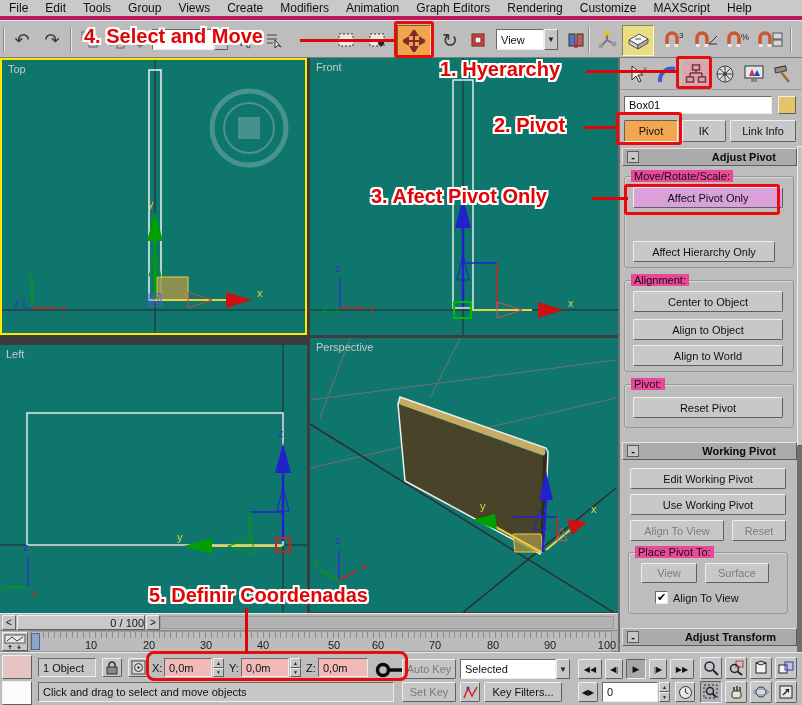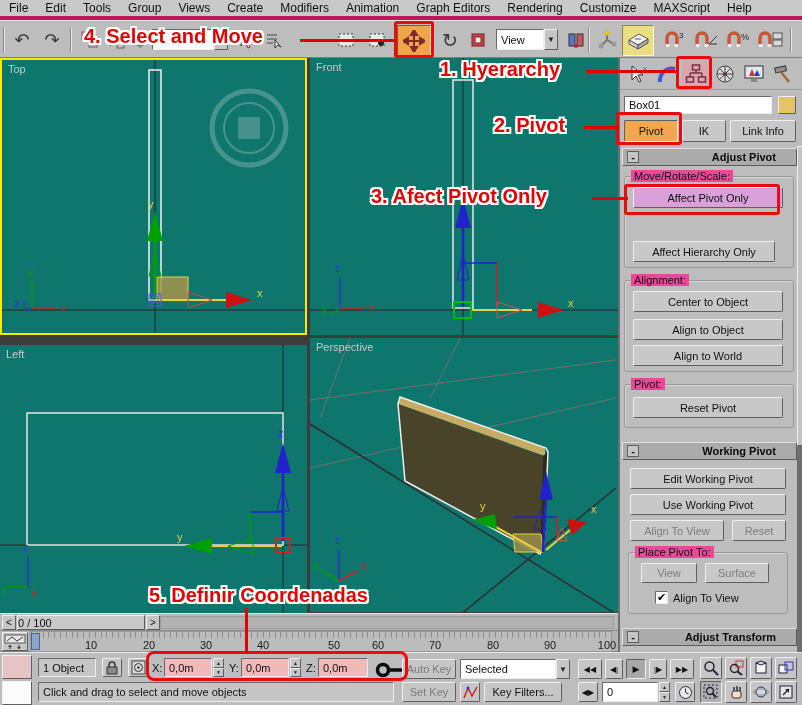--- a/index.html
+++ b/index.html
@@ -63,21 +63,21 @@
   #pscroll .thumb { position:absolute; left:0; top:0; width:7px; height:300px; background:#c4c4c4;
                     border:1px solid; border-color:#efefef #5f5f5f #5f5f5f #efefef; }
 
   
   #timeslider { position:absolute; left:0; top:613px; width:618px; height:18px; background:#b8b8b8;
                 border-top:1px solid #e8e8e8; border-bottom:1px solid #8a8a8a; }
   .tsbtn { position:absolute; top:1px; width:14px; height:15px; background:#c6c6c6; border:1px solid;
            border-color:#efefef #5f5f5f #5f5f5f #efefef; display:flex; align-items:center; justify-content:center; font-size:10px; }
   #tsdisplay { position:absolute; left:17px; top:1px; width:128px; height:15px; background:#c9c9c9;
                border:1px solid; border-color:#efefef #5f5f5f #5f5f5f #efefef;
-               display:flex; align-items:center; justify-content:flex-start; font-size:11px; }
+               display:flex; align-items:center; justify-content:flex-end; font-size:11px; }
   #tstrack { position:absolute; left:160px; top:2px; width:454px; height:13px; background:#b2b2b2;
              border:1px solid #9c9c9c; }
   #trackbar { position:absolute; left:0; top:631px; width:618px; height:21px; background:#b3b3b3;
               border-bottom:1px solid #7f7f7f; }
   #ruler { position:absolute; left:30px; top:0; width:582px; height:21px; background:#bcbcbc;
            border:1px solid #9a9a9a;
            background-image:repeating-linear-gradient(to right,#8e8e8e 0 1px,transparent 1px 5.8px); background-size:100% 6px;
            background-repeat:no-repeat; }
   .tk { position:absolute; top:7px; width:30px; text-align:center; font-size:11px; color:#1c1c1c; }
   #framemarker { position:absolute; left:31px; top:2px; width:9px; height:17px; background:#89a5c8; border:1px solid #4a6a96; }

